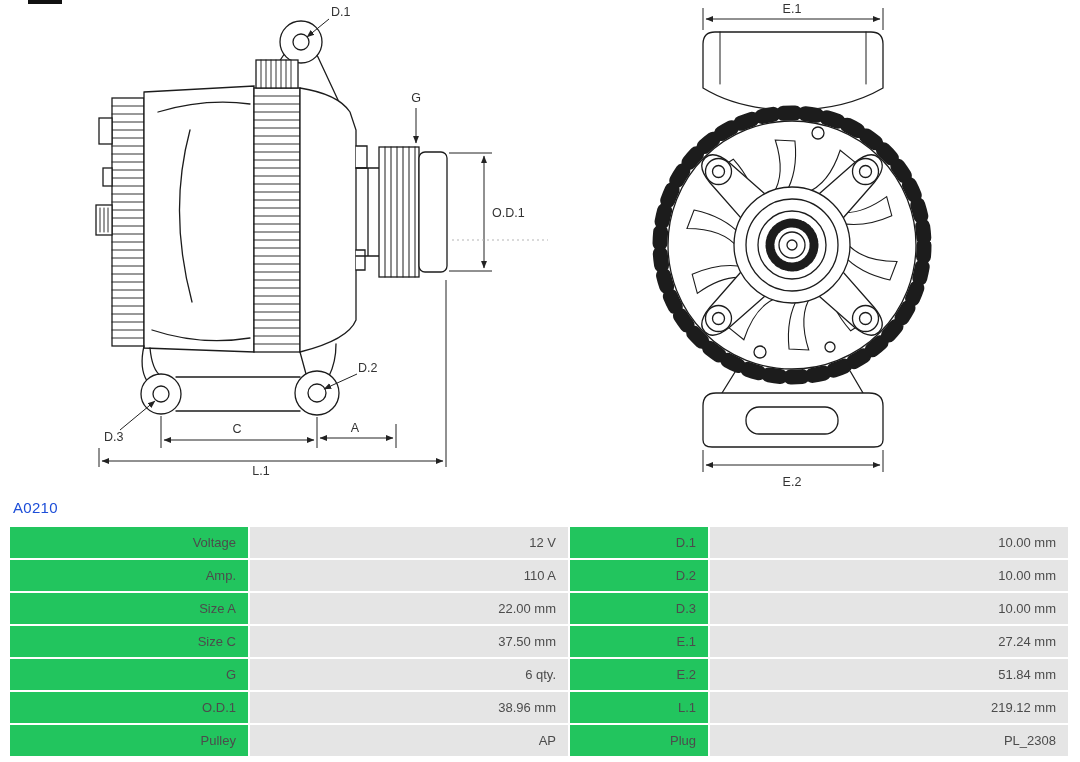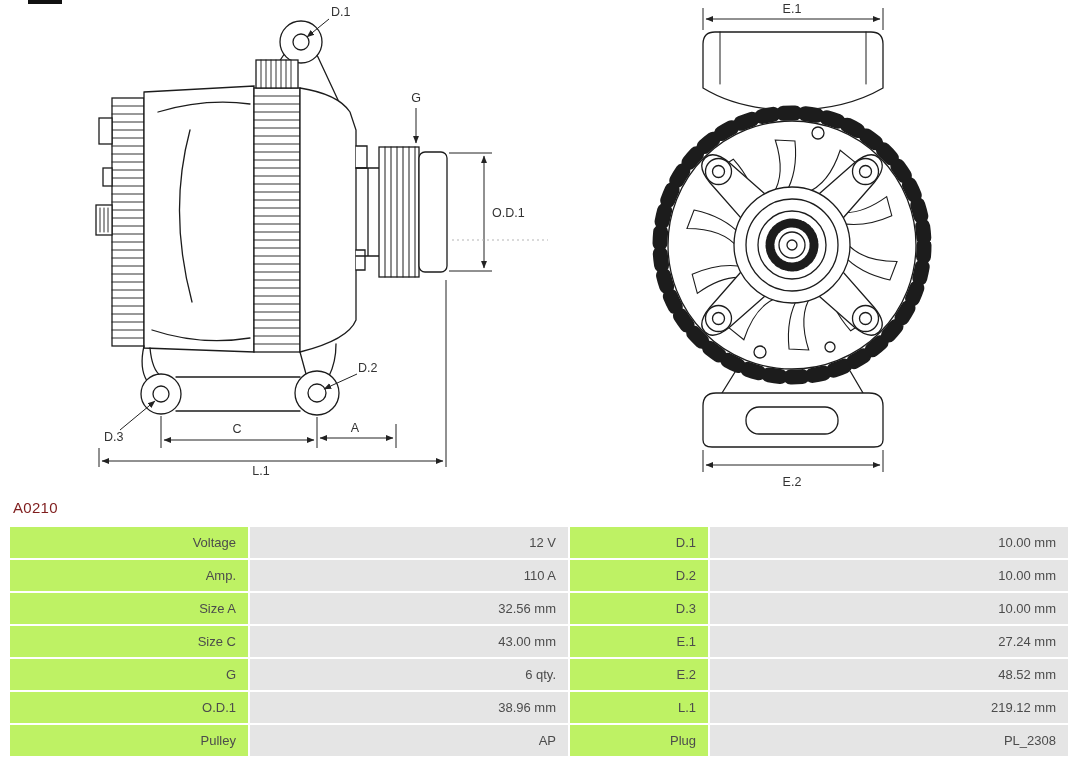--- a/index.html
+++ b/index.html
@@ -5,38 +5,38 @@
   * { margin: 0; padding: 0; box-sizing: border-box; }
   html, body { width: 1080px; height: 762px; background: #ffffff; overflow: hidden; }
   body { position: relative; font-family: "Liberation Sans", sans-serif; }
 
   .artifact { position: absolute; left: 28px; top: 0; width: 34px; height: 4px; background: #111; }
 
   .diagram-wrap { position: absolute; left: 0; top: 0; width: 1080px; height: 497px; }
 
   .part-number {
     position: absolute; left: 13px; top: 499px;
-    font-size: 15px; color: #7f1d1d; letter-spacing: 0.3px;
+    font-size: 15px; color: #1d4ed8; letter-spacing: 0.3px;
   }
 
   .specs-table {
     position: absolute; left: 10px; top: 527px; width: 1058px;
     display: grid;
     grid-template-columns: 238px 318px 138px 358px;
     gap: 2px;
     background: #ffffff;
   }
   .specs-row { display: contents; }
   .cell {
     height: 31px; line-height: 31px;
     font-size: 13px; color: #4c4c4c;
     text-align: right; padding-right: 12px;
     white-space: nowrap; overflow: hidden;
   }
-  .cell.label { background: #bef264; }
+  .cell.label { background: #22c55e; }
   .cell.value { background: #e5e5e5; }
 
   svg text { font-family: "Liberation Sans", sans-serif; }
 </style>
 </head>
 <body>
 
 <div class="artifact"></div>
 
 <div class="diagram-wrap">
@@ -195,35 +195,35 @@
     <div class="cell value">10.00 mm</div>
   </div>
   <div class="specs-row">
     <div class="cell label">Amp.</div>
     <div class="cell value">110 A</div>
     <div class="cell label">D.2</div>
     <div class="cell value">10.00 mm</div>
   </div>
   <div class="specs-row">
     <div class="cell label">Size A</div>
-    <div class="cell value">32.56 mm</div>
+    <div class="cell value">22.00 mm</div>
     <div class="cell label">D.3</div>
     <div class="cell value">10.00 mm</div>
   </div>
   <div class="specs-row">
     <div class="cell label">Size C</div>
-    <div class="cell value">43.00 mm</div>
+    <div class="cell value">37.50 mm</div>
     <div class="cell label">E.1</div>
     <div class="cell value">27.24 mm</div>
   </div>
   <div class="specs-row">
     <div class="cell label">G</div>
     <div class="cell value">6 qty.</div>
     <div class="cell label">E.2</div>
-    <div class="cell value">48.52 mm</div>
+    <div class="cell value">51.84 mm</div>
   </div>
   <div class="specs-row">
     <div class="cell label">O.D.1</div>
     <div class="cell value">38.96 mm</div>
     <div class="cell label">L.1</div>
     <div class="cell value">219.12 mm</div>
   </div>
   <div class="specs-row">
     <div class="cell label">Pulley</div>
     <div class="cell value">AP</div>

